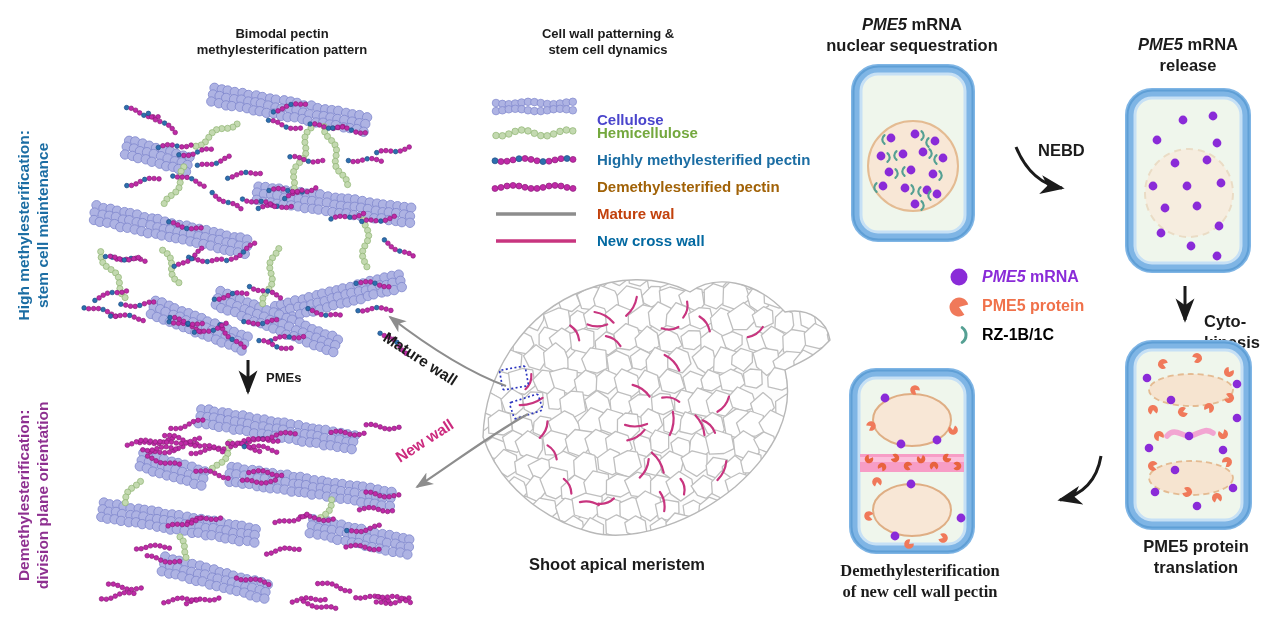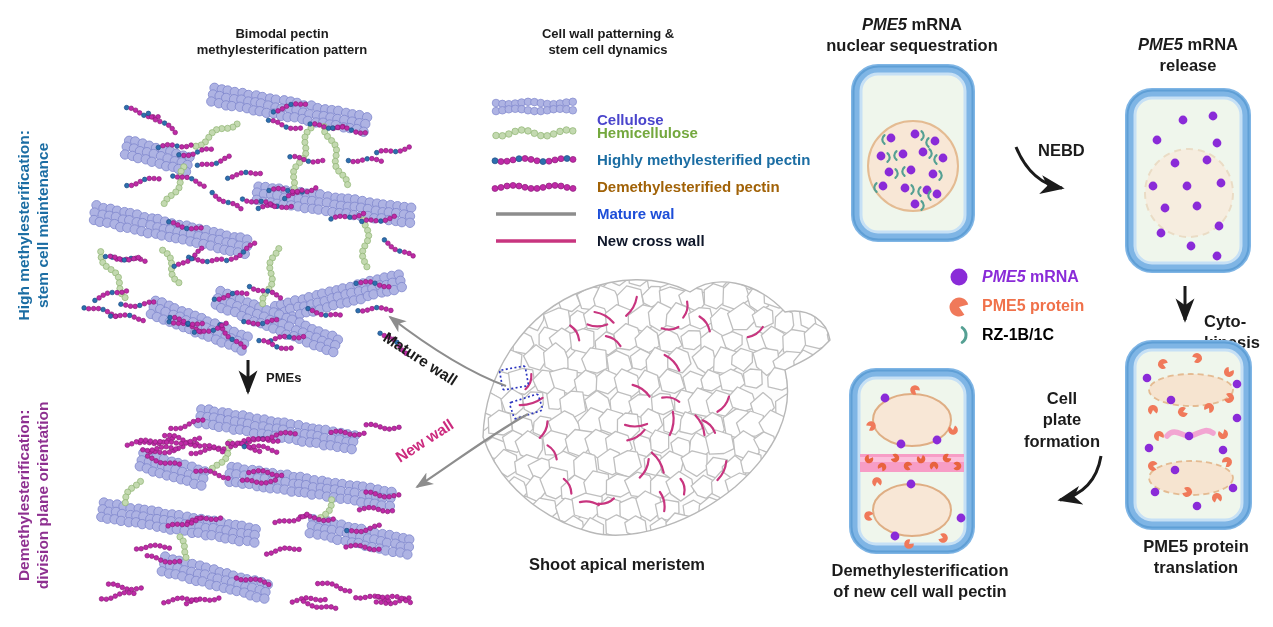--- a/index.html
+++ b/index.html
@@ -1680,27 +1680,27 @@
           <circle cx="73.0" cy="12.0" r="3" fill="#c02aa8" stroke="#8c1d7a" stroke-width="0.7"></circle>
           <circle cx="79.0" cy="13.4" r="3" fill="#c02aa8" stroke="#8c1d7a" stroke-width="0.7"></circle>
           <circle cx="85.0" cy="14.4" r="3" fill="#c02aa8" stroke="#8c1d7a" stroke-width="0.7"></circle>
         </svg>
       <span class="legend-label" style="color: #a16207;">Demethylesterified pectin</span>
     </div>
     <div class="legend-row mid-legend-row">
       <svg width="96" height="26" class="swatch">
           <line x1="8" y1="13" x2="88" y2="13" stroke="#8d8d8d" stroke-width="3.5"></line>
         </svg>
-      <span class="legend-label" style="color: #1d4ed8;">Mature wal</span>
+      <span class="legend-label" style="color: #c2410c;">Mature wal</span>
     </div>
     <div class="legend-row mid-legend-row">
       <svg width="96" height="26" class="swatch">
           <line x1="8" y1="13" x2="88" y2="13" stroke="#c8357f" stroke-width="3.5"></line>
         </svg>
-      <span class="legend-label" style="color: #0f172a;">New cross wall</span>
+      <span class="legend-label" style="color: #0369a1;">New cross wall</span>
     </div>
   </div>
 
   <svg class="abs" style="left:455px;top:252px;" width="380" height="312" id="meristem">
       <defs>
         <clipPath id="blobClip">
           <path d="M 28 185 C 30 120 70 60 130 38 C 160 26 200 22 235 40 C 260 22 300 28 330 60 C 355 55 372 70 375 88 C 360 105 345 110 330 118 C 340 160 320 200 280 235 C 240 268 180 292 135 280 C 90 268 45 235 28 185 Z"></path>
         </clipPath>
       </defs>
       <path d="M 28 185 C 30 120 70 60 130 38 C 160 26 200 22 235 40 C 260 22 300 28 330 60 C 355 55 372 70 375 88 C 360 105 345 110 330 118 C 340 160 320 200 280 235 C 240 268 180 292 135 280 C 90 268 45 235 28 185 Z" fill="#fdfdfd" stroke="none"></path>
@@ -2156,25 +2156,20 @@
       <circle cx="50" cy="130" r="4.3" fill="#8a2bd8"></circle>
       <circle cx="108" cy="148" r="4.3" fill="#8a2bd8"></circle>
       <circle cx="30" cy="152" r="4.3" fill="#8a2bd8"></circle>
       <circle cx="72" cy="166" r="4.3" fill="#8a2bd8"></circle>
     </svg>
   <div class="abs ctr cap" style="left:1196px;top:536px;">
     <div>PME5 protein</div>
     <div>translation</div>
   </div>
 
-  <div class="abs ctr cap" style="left:1062px;top:388px;">
-    <div>Cell</div>
-    <div>plate</div>
-    <div>formation</div>
-  </div>
 
   <svg class="abs" style="left:849px;top:368px;" width="126" height="186" id="cellDemeth">
       <rect x="5" y="5" width="116" height="176" rx="22" fill="#eff6ec" stroke="#7fb5e5" stroke-width="10"></rect>
       <rect x="2.5" y="2.5" width="121" height="181" rx="25" fill="none" stroke="#5f9fd6" stroke-width="2"></rect>
       <rect x="10" y="10" width="106" height="166" rx="17" fill="none" stroke="#c6e0f5" stroke-width="3"></rect>
       <ellipse cx="63" cy="52" rx="39" ry="26" fill="#f8e7d6" stroke="#dfae84" stroke-width="2"></ellipse>
       <ellipse cx="63" cy="142" rx="39" ry="26" fill="#f8e7d6" stroke="#dfae84" stroke-width="2"></ellipse>
       <rect x="11" y="86" width="104" height="18" fill="#f793c2" opacity="0.9"></rect>
       <rect x="11" y="89" width="104" height="5" fill="#fbc3de" opacity="0.9"></rect>
       <path d="M 20 91 L 23.9 89.2 A 4.3 4.3 0 1 1 19.6 86.7 Z" fill="#e8633e"></path>
@@ -2192,21 +2187,21 @@
       <path d="M 94 170 L 91.2 166.1 A 4.8 4.8 0 1 1 89.4 171.2 Z" fill="#f0795a"></path>
       <path d="M 60 176 L 64.8 175.6 A 4.8 4.8 0 1 1 61.2 171.4 Z" fill="#f0795a"></path>
       <path d="M 20 148 L 23.4 151.4 A 4.8 4.8 0 1 1 24.4 146.0 Z" fill="#f0795a"></path>
       <circle cx="36" cy="30" r="4.4" fill="#8a2bd8"></circle>
       <circle cx="88" cy="72" r="4.4" fill="#8a2bd8"></circle>
       <circle cx="52" cy="76" r="4.4" fill="#8a2bd8"></circle>
       <circle cx="62" cy="116" r="4.4" fill="#8a2bd8"></circle>
       <circle cx="112" cy="150" r="4.4" fill="#8a2bd8"></circle>
       <circle cx="46" cy="168" r="4.4" fill="#8a2bd8"></circle>
     </svg>
-  <div class="abs ctr cap" style="left:920px;top:560px;">
+  <div class="abs ctr cap" style="left:920px;top:560px;font-family:Liberation Serif, serif;">
     <div>Demethylesterification</div>
     <div>of new cell wall pectin</div>
   </div>
 
   <svg class="abs" style="left:0;top:0;pointer-events:none;" width="1273" height="627" id="overlay">
       <defs>
         <marker id="headBlack" viewBox="0 0 10 7" refX="8" refY="3.5" markerWidth="9" markerHeight="7" orient="auto-start-reverse">
           <path d="M0 0 L9 3.5 L0 7 L2.5 3.5 Z" fill="#1b1b1b"></path>
         </marker>
         <marker id="headGray" viewBox="0 0 10 7" refX="8" refY="3.5" markerWidth="9" markerHeight="7" orient="auto-start-reverse">

